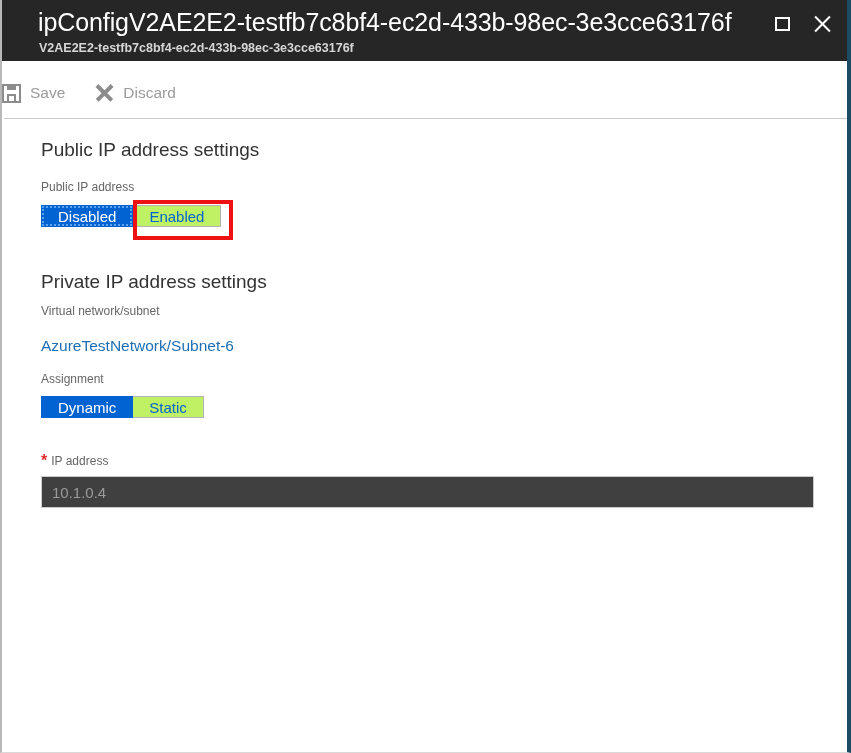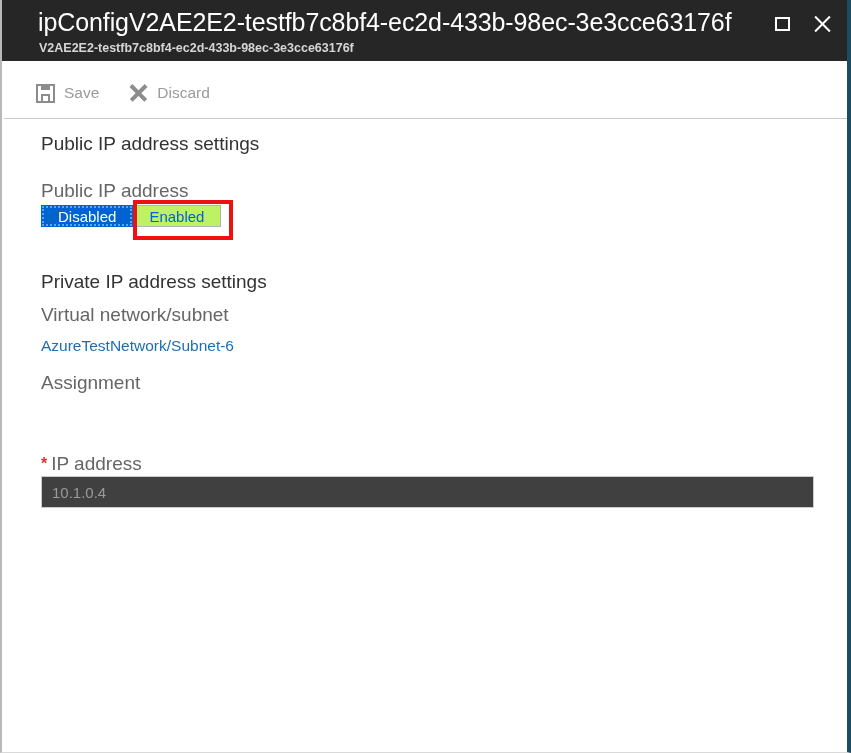--- a/index.html
+++ b/index.html
@@ -105,21 +105,20 @@
   
   .toolbar {
     position: absolute;
     left: 0;
     top: 68px;
     right: 0;
     height: 50px;
     background: #ffffff;
     display: flex;
     align-items: center;
-    padding-left: 34px;
     box-sizing: border-box;
   }
   .toolbar-sep {
     position: absolute;
     left: 2px;
     right: 0;
     top: 118px;
     height: 1px;
     background: #c8c8c8;
   }
@@ -194,34 +193,34 @@
     box-sizing: border-box;
   }
   .section-heading {
     font-size: 19px;
     font-weight: 400;
     color: #333333;
     margin: 0;
     padding: 0;
   }
   .field-label {
-    font-size: 19px;
+    font-size: 12px;
     color: #666666;
     font-weight: 400;
   }
   .req-star {
     color: #e03030;
     font-size: 16px;
     font-weight: 700;
     margin-right: 4px;
     line-height: 1;
   }
 
   
-  #hd-public   { position: absolute; left: 39px; top: 14px; }
+  #hd-public   { position: absolute; left: 39px; top: 20px; }
   #lbl-public  { position: absolute; left: 39px; top: 61px; }
   #grp-public  { position: absolute; left: 39px; top: 207px; }
   #hd-private  { position: absolute; left: 39px; top: 152px; }
   #lbl-vnet    { position: absolute; left: 39px; top: 185px; }
   #lnk-vnet    { position: absolute; left: 39px; top: 218px; }
   #lbl-assign  { position: absolute; left: 39px; top: 253px; }
   #grp-assign  { position: absolute; left: 39px; top: 277px; }
   #lbl-ip      { position: absolute; left: 39px; top: 334px; display:flex; align-items:center; }
   #inp-ip      { position: absolute; left: 39px; top: 357px; }
 
@@ -341,20 +340,24 @@
     </div>
 
     <h2 class="section-heading" id="hd-private">Private IP address settings</h2>
 
     <div class="field-label" id="lbl-vnet">Virtual network/subnet</div>
 
     <a class="vnet-link" id="lnk-vnet" href="#">AzureTestNetwork/Subnet-6</a>
 
     <div class="field-label" id="lbl-assign">Assignment</div>
 
+    <div class="btn-group" id="grp-assign">
+      <div class="tgl sel">Dynamic</div>
+      <div class="tgl unsel">Static</div>
+    </div>
 
     <div id="lbl-ip">
       <span class="req-star">*</span>
       <span class="field-label">IP address</span>
     </div>
 
     <input class="ip-input" id="inp-ip" type="text" disabled="" value="10.1.0.4" style="">
 
   </div>
 </div>

